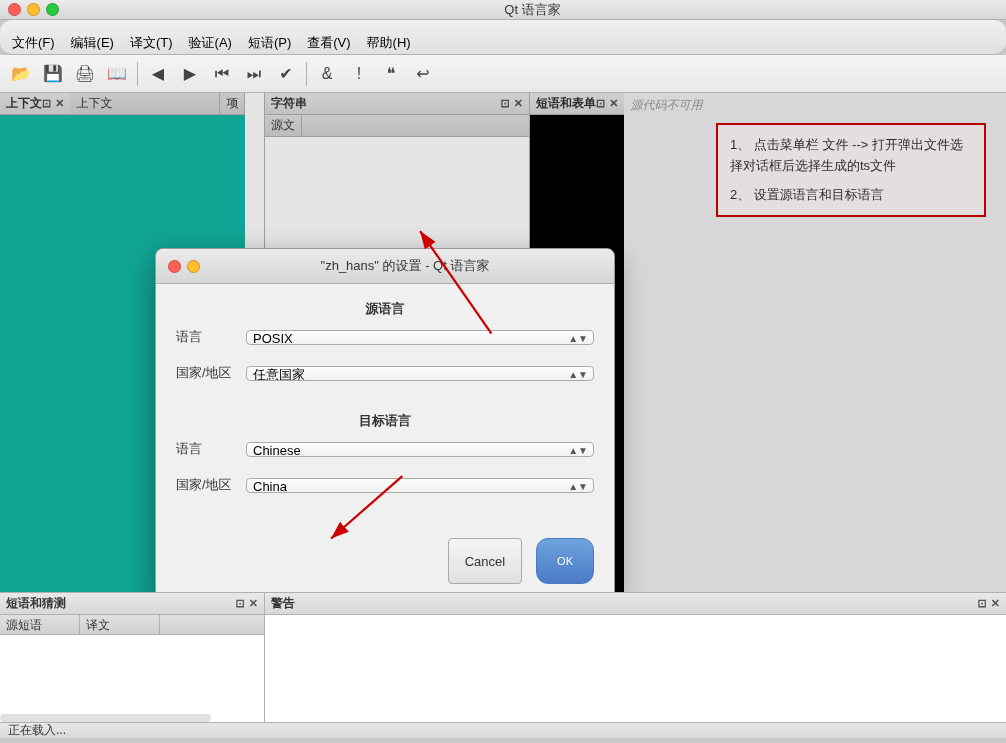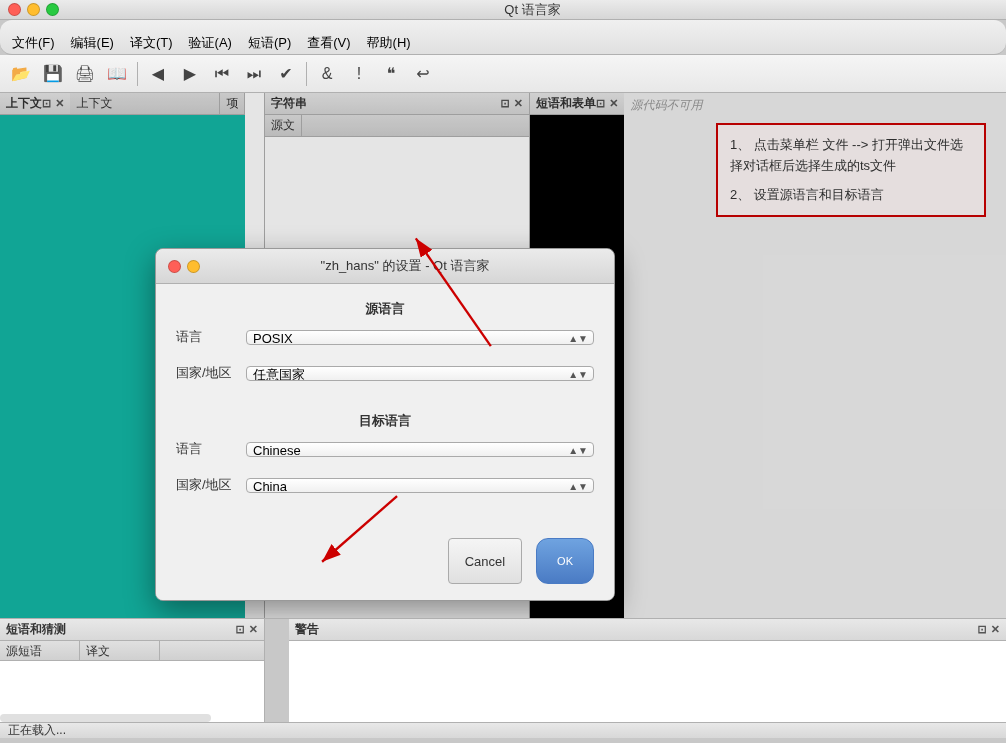--- a/index.html
+++ b/index.html
@@ -172,24 +172,23 @@
       border-top: 1px solid #b0b0b0;
       display: flex;
       align-items: center;
       padding: 0 8px;
       font-size: 12px;
       color: #333;
     }
 
     
     .bottom-area {
-      height: 104px;
+      height: 130px;
       display: flex;
       border-top: 1px solid #b0b0b0;
-      gap: 24px;
     }
     .bottom-left {
       width: 265px;
       border-right: 1px solid #b0b0b0;
       display: flex;
       flex-direction: column;
     }
     .bottom-left-content {
       flex: 1;
       background: white;

